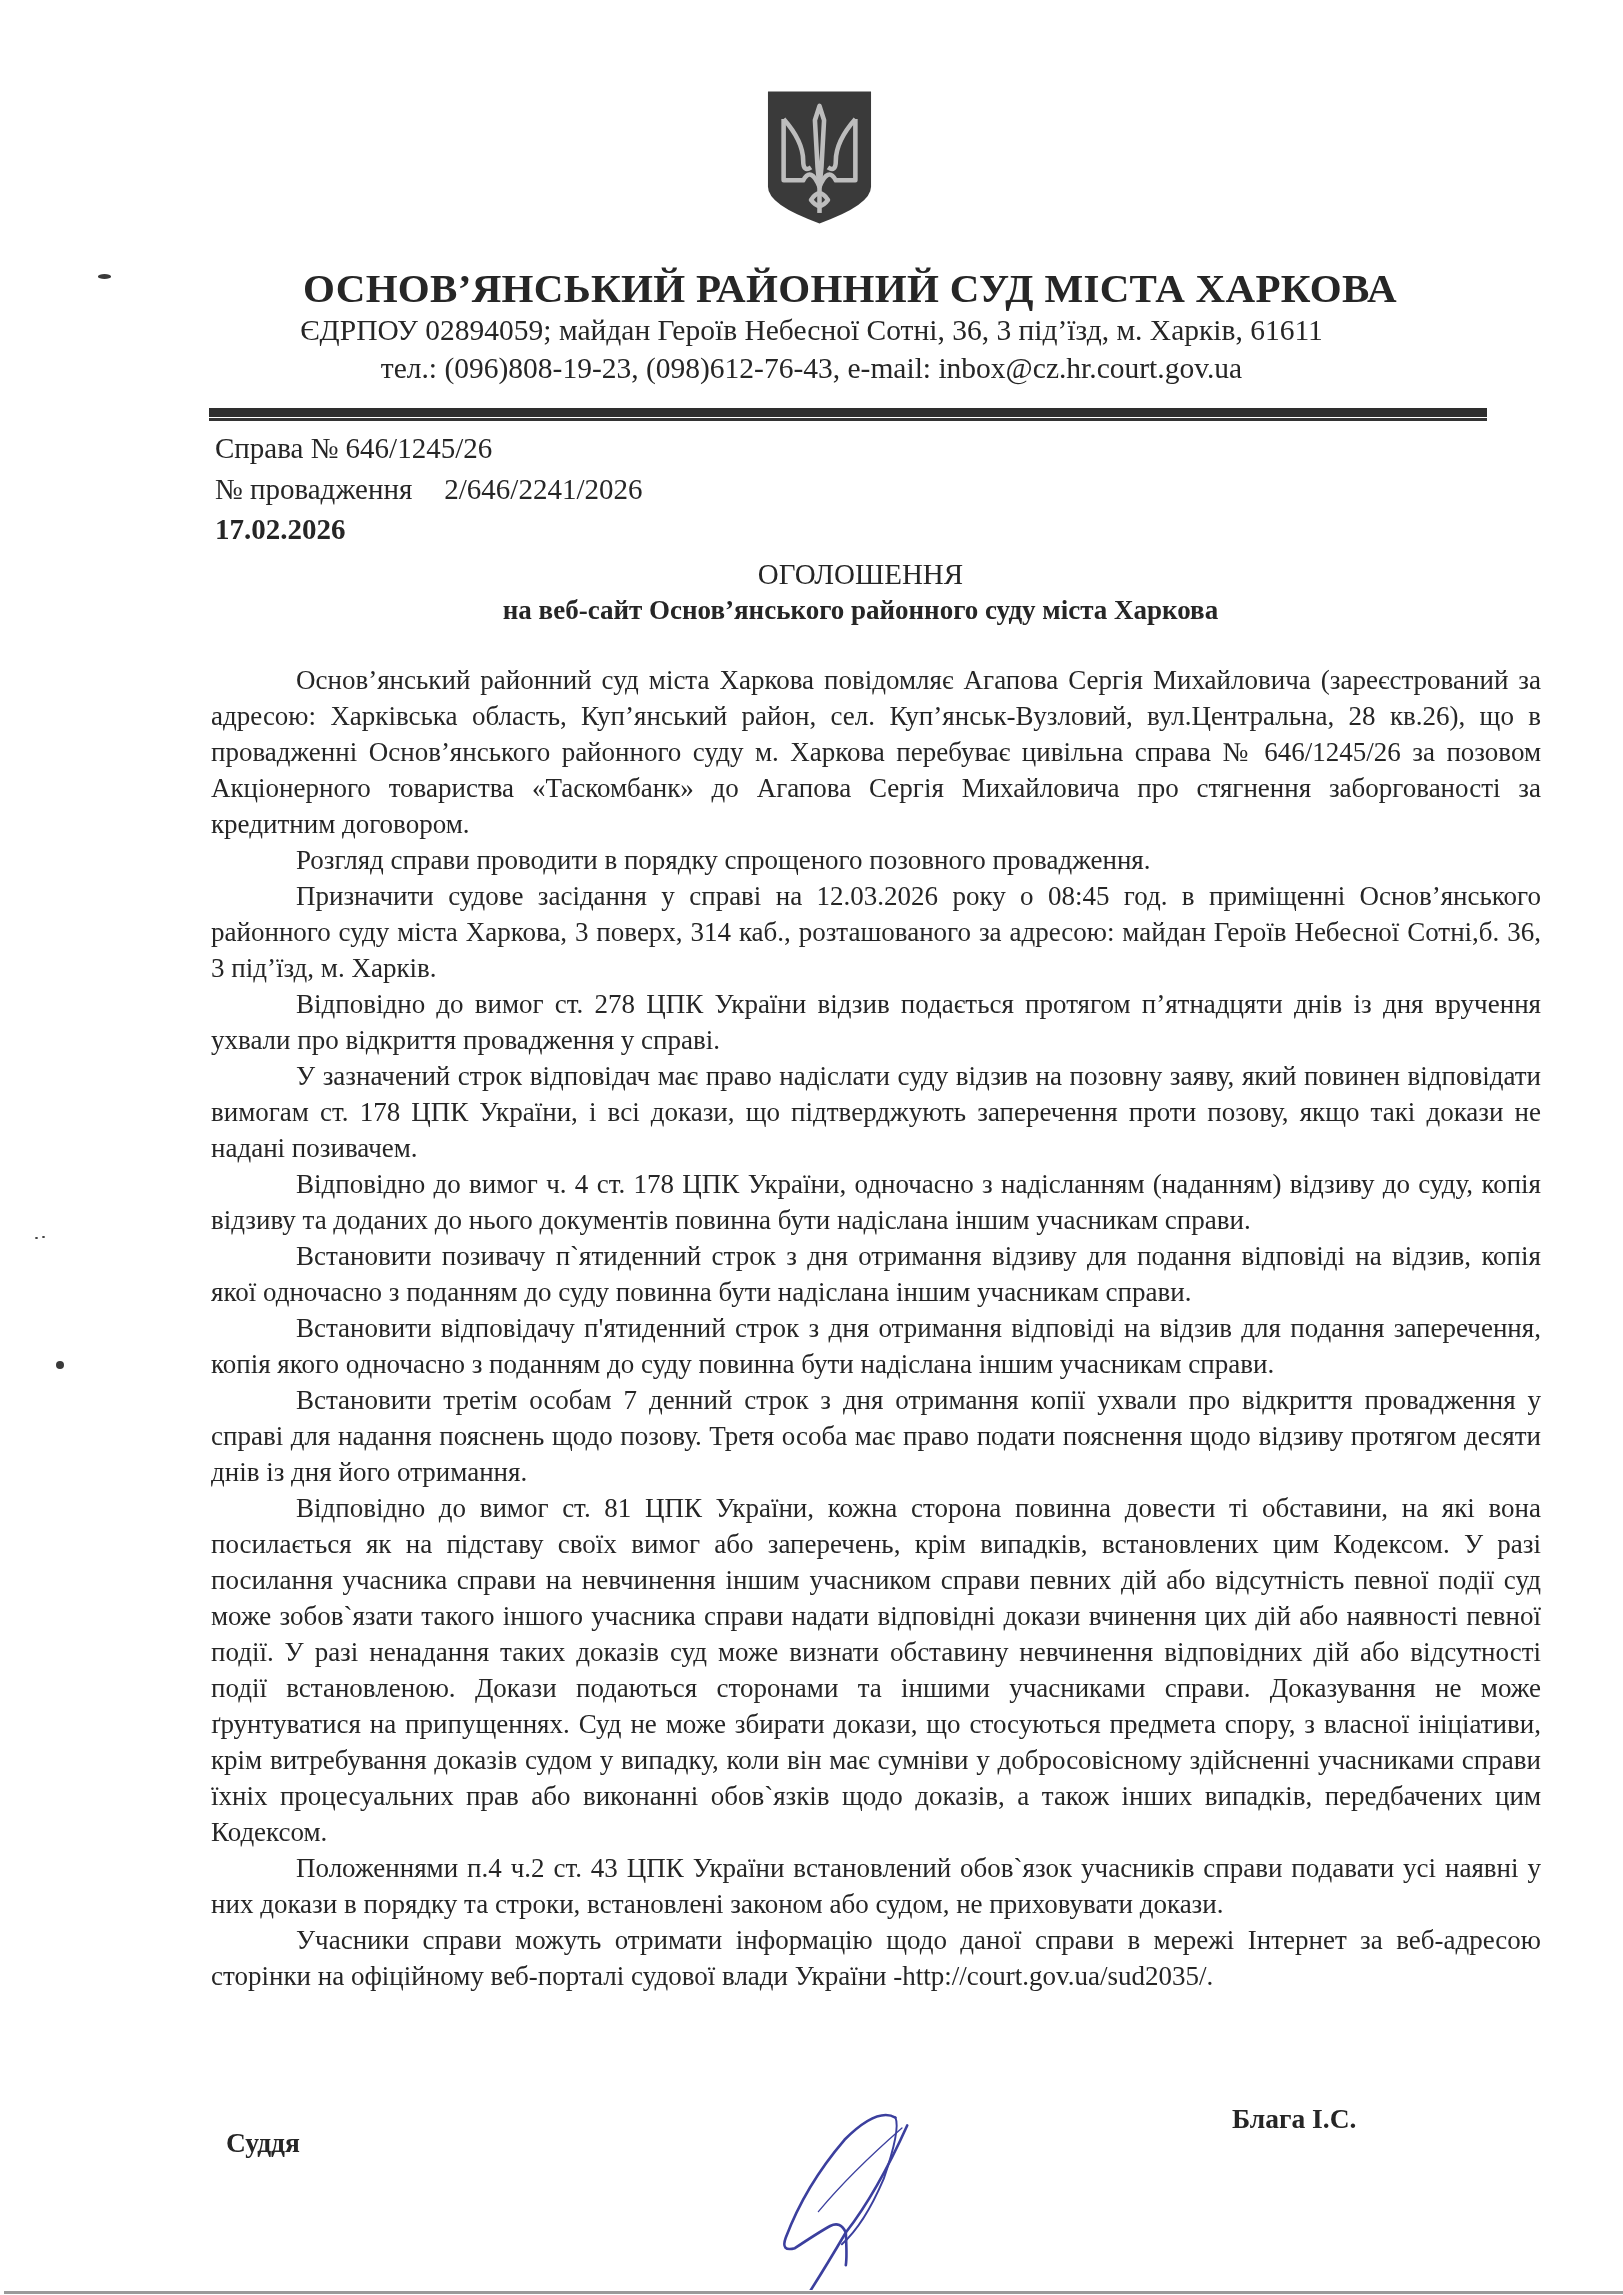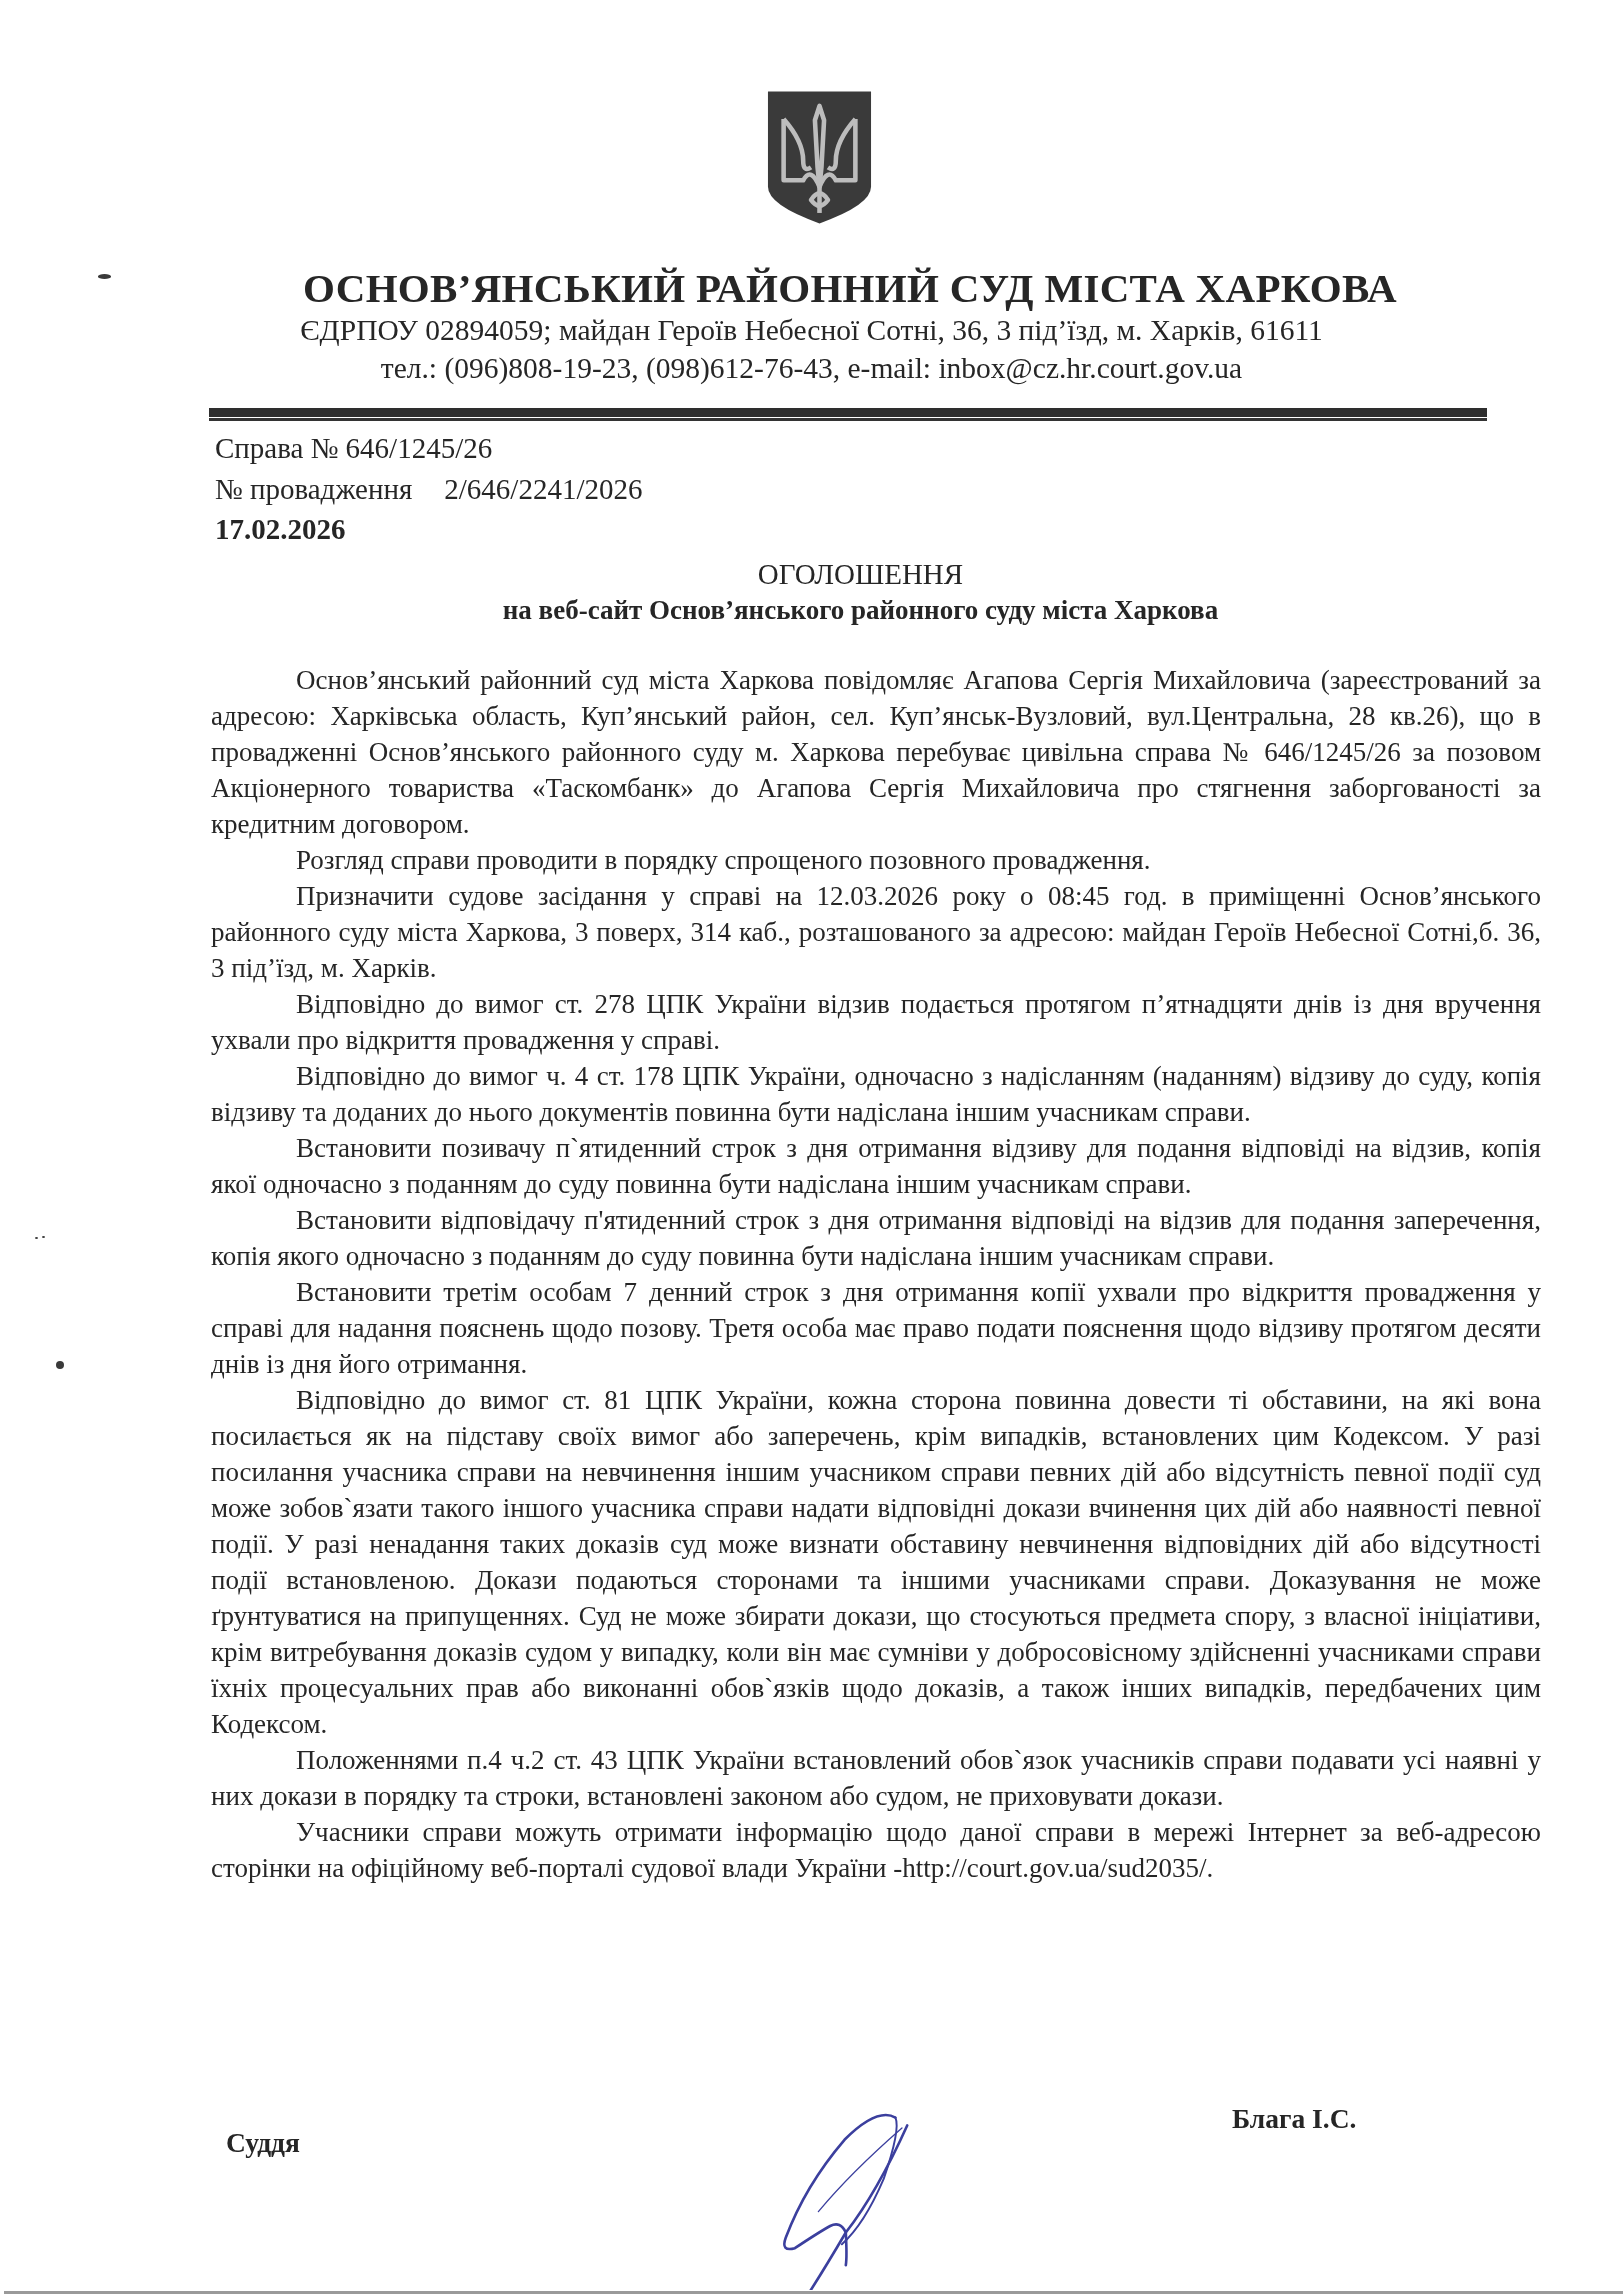--- a/index.html
+++ b/index.html
@@ -77,20 +77,21 @@
 <div class="abs meta meta-date">17.02.2026</div>
 
 <div class="abs ann-title">ОГОЛОШЕННЯ</div>
 <div class="abs ann-sub">на веб-сайт Основ’янського районного суду міста Харкова</div>
 
 <div class="abs body-text">
   <p>Основ’янський районний суд міста Харкова повідомляє Агапова Сергія Михайловича (зареєстрований за адресою:  Харківська область, Куп’янський район, сел. Куп’янськ-Вузловий, вул.Центральна, 28 кв.26), що в провадженні Основ’янського районного суду м. Харкова перебуває цивільна справа № 646/1245/26 за позовом Акціонерного товариства «Таскомбанк» до Агапова Сергія Михайловича про стягнення заборгованості за кредитним договором.</p>
   <p>Розгляд справи проводити в порядку спрощеного позовного провадження.</p>
   <p>Призначити судове засідання у справі на 12.03.2026 року о 08:45 год. в приміщенні Основ’янського районного суду міста Харкова, 3 поверх, 314 каб., розташованого за адресою: майдан Героїв Небесної Сотні,б. 36, 3 під’їзд, м. Харків.</p>
   <p>Відповідно до вимог ст. 278 ЦПК України відзив подається протягом п’ятнадцяти днів із дня вручення ухвали про відкриття провадження у справі.</p>
+  <p>У зазначений строк відповідач має право надіслати суду відзив на позовну заяву, який повинен відповідати вимогам ст. 178 ЦПК України, і всі докази, що підтверджують заперечення проти позову, якщо такі докази не надані позивачем.</p>
   <p>Відповідно до вимог ч. 4 ст. 178 ЦПК України, одночасно з надісланням (наданням) відзиву до суду, копія відзиву та доданих до нього документів повинна бути надіслана іншим учасникам справи.</p>
   <p>Встановити позивачу п`ятиденний строк з дня отримання відзиву для подання відповіді на відзив, копія якої одночасно з поданням до суду повинна бути надіслана іншим учасникам справи.</p>
   <p> Встановити відповідачу п'ятиденний строк з дня отримання відповіді на відзив для подання заперечення, копія якого одночасно з поданням до суду повинна бути надіслана іншим учасникам справи.</p>
   <p>Встановити третім особам 7 денний строк з дня отримання копії ухвали про відкриття провадження у справі для надання пояснень щодо позову. Третя особа має право подати пояснення щодо відзиву протягом десяти днів із дня його отримання.</p>
   <p>Відповідно до вимог ст. 81 ЦПК України, кожна сторона повинна довести ті обставини, на які вона посилається як на підставу своїх вимог або заперечень, крім випадків, встановлених цим Кодексом. У разі посилання учасника справи на невчинення іншим учасником справи певних дій або відсутність певної події суд може зобов`язати такого іншого учасника справи надати відповідні докази вчинення цих дій або наявності певної події. У разі ненадання таких доказів суд може визнати обставину невчинення відповідних дій або відсутності події встановленою. Докази подаються сторонами та іншими учасниками справи. Доказування не може ґрунтуватися на припущеннях. Суд не може збирати докази, що стосуються предмета спору, з власної ініціативи, крім витребування доказів судом у випадку, коли він має сумніви у добросовісному здійсненні учасниками справи їхніх процесуальних прав або виконанні обов`язків щодо доказів, а також інших випадків, передбачених цим Кодексом.</p>
   <p>Положеннями п.4 ч.2 ст. 43 ЦПК України встановлений обов`язок учасників справи подавати усі наявні у них докази в порядку та строки, встановлені законом або судом, не приховувати докази.</p>
   <p>Учасники справи можуть отримати інформацію щодо даної справи в мережі Інтернет за веб-адресою сторінки на офіційному веб-порталі судової влади України -http://court.gov.ua/sud2035/.</p>
 </div>
 
 <div class="abs sign-label">Суддя</div>

